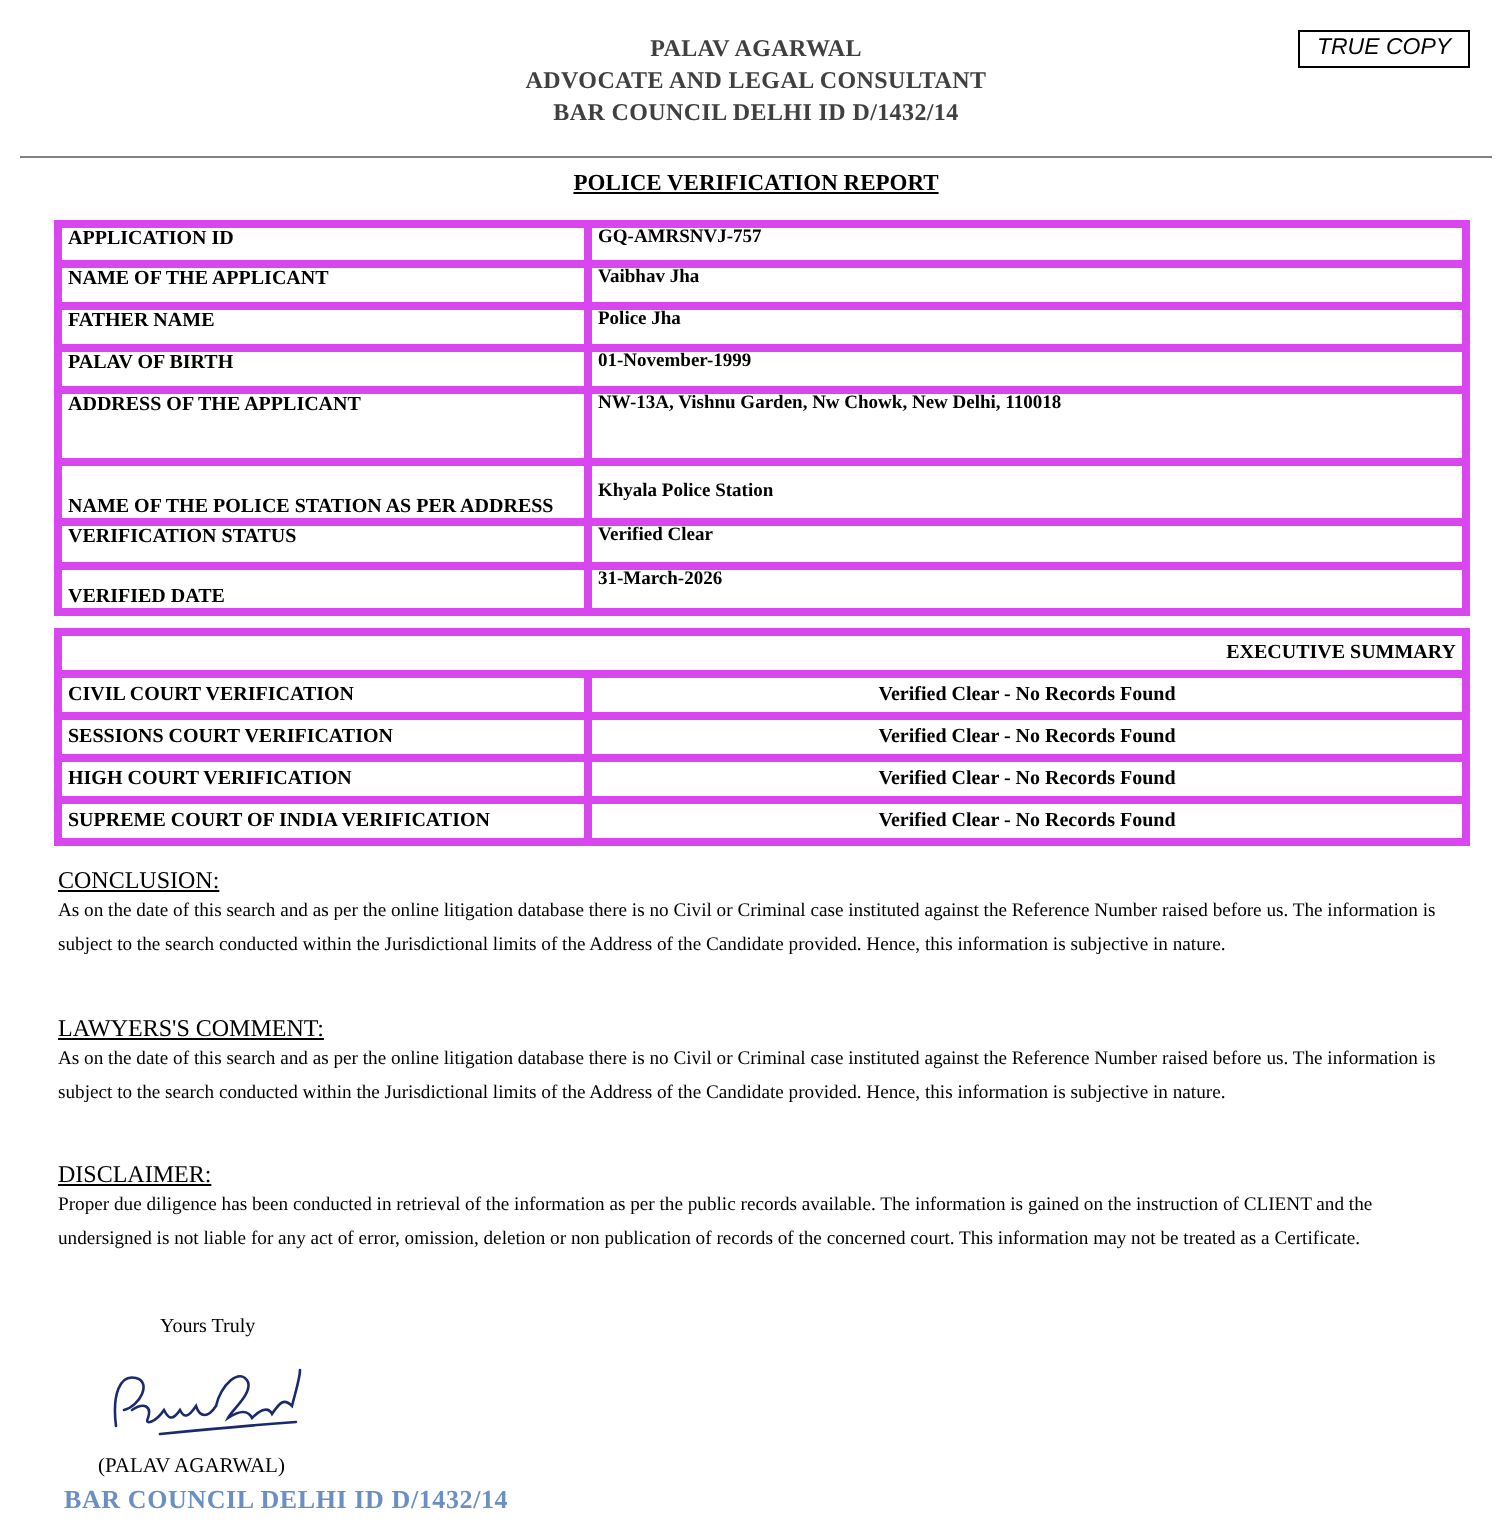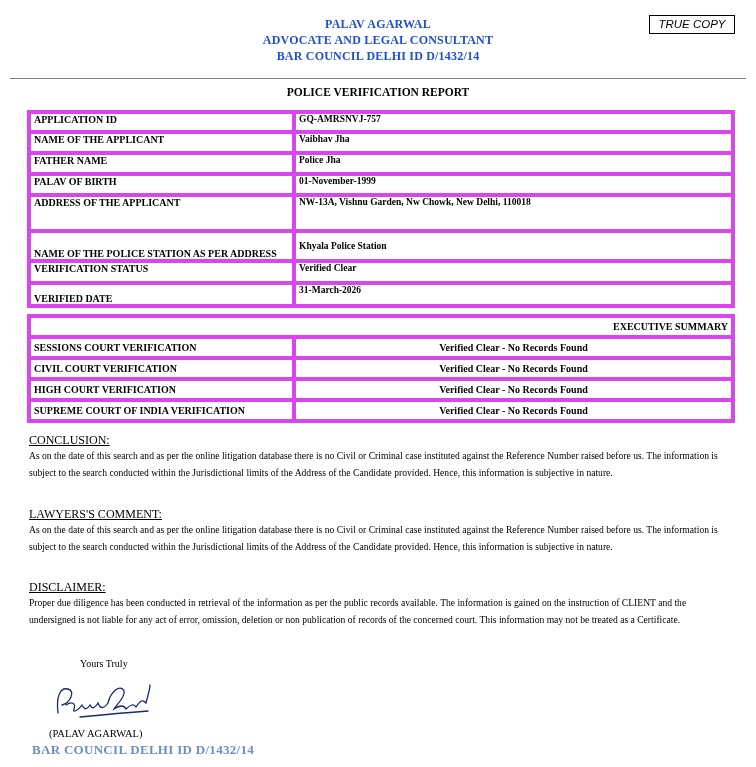--- a/index.html
+++ b/index.html
@@ -2,31 +2,31 @@
 <html><head>
 <meta charset="utf-8">
 <style>
   html, body { margin: 0; padding: 0; background: #ffffff; }
   body {
     width: 756px; height: 767px; position: relative; overflow: hidden;
     font-family: "Liberation Serif", "DejaVu Serif", serif; color: #000;
   }
   .header { position: absolute; left: 0; top: 16px; width: 756px; text-align: center; }
   .header div {
-    font-size: 12px; font-weight: bold; color: #1d4ed8; line-height: 16px; letter-spacing: 0.2px;
+    font-size: 12px; font-weight: bold; color: #404040; line-height: 16px; letter-spacing: 0.2px;
   }
   .true-copy {
     position: absolute; left: 625px; top: 15px; width: 84px; height: 17px;
     border: 1px solid #000; font-family: "Liberation Sans", "DejaVu Sans", sans-serif;
     font-style: italic; font-size: 11.5px; line-height: 17px; text-align: center; margin-left: 24px;
   }
   .rule { position: absolute; left: 10px; top: 78px; width: 736px; height: 0; border-top: 1.5px solid #808080; }
   .title {
     position: absolute; left: 0; top: 86px; width: 756px; text-align: center;
-    font-size: 11.5px; font-weight: bold; 
+    font-size: 11.5px; font-weight: bold; text-decoration: underline;
   }
   table { border-collapse: collapse; position: absolute; }
   td { border: 4px solid #d946ef; font-size: 10px; padding: 0 3px; vertical-align: top; }
   .t1 { left: 27px; top: 110px; width: 708px; }
   .t1 td.k { width: 255px; font-weight: bold; }
   .t1 td.v { font-weight: bold; font-size: 9.5px; }
   .t2 { left: 27px; top: 314px; width: 708px; }
   .t2 td { font-weight: bold; height: 17px; vertical-align: middle; }
   .t2 td.k { width: 255px; }
   .t2 td.v { text-align: center; }
@@ -87,25 +87,25 @@
   </tr>
 </tbody>
   </table>
 
 <table class="t2">
   <tbody>
       <tr>
     <td colspan="2" class="sumhead">EXECUTIVE SUMMARY</td>
   </tr>
   <tr>
-    <td class="k">SESSIONS COURT VERIFICATION</td>
+    <td class="k">CIVIL COURT VERIFICATION</td>
     <td class="v">Verified Clear - No Records Found</td>
   </tr>
   <tr>
-    <td class="k">CIVIL COURT VERIFICATION</td>
+    <td class="k">SESSIONS COURT VERIFICATION</td>
     <td class="v">Verified Clear - No Records Found</td>
   </tr>
   <tr>
     <td class="k">HIGH COURT VERIFICATION</td>
     <td class="v">Verified Clear - No Records Found</td>
   </tr>
   <tr>
     <td class="k">SUPREME COURT OF INDIA VERIFICATION</td>
     <td class="v">Verified Clear - No Records Found</td>
   </tr>

